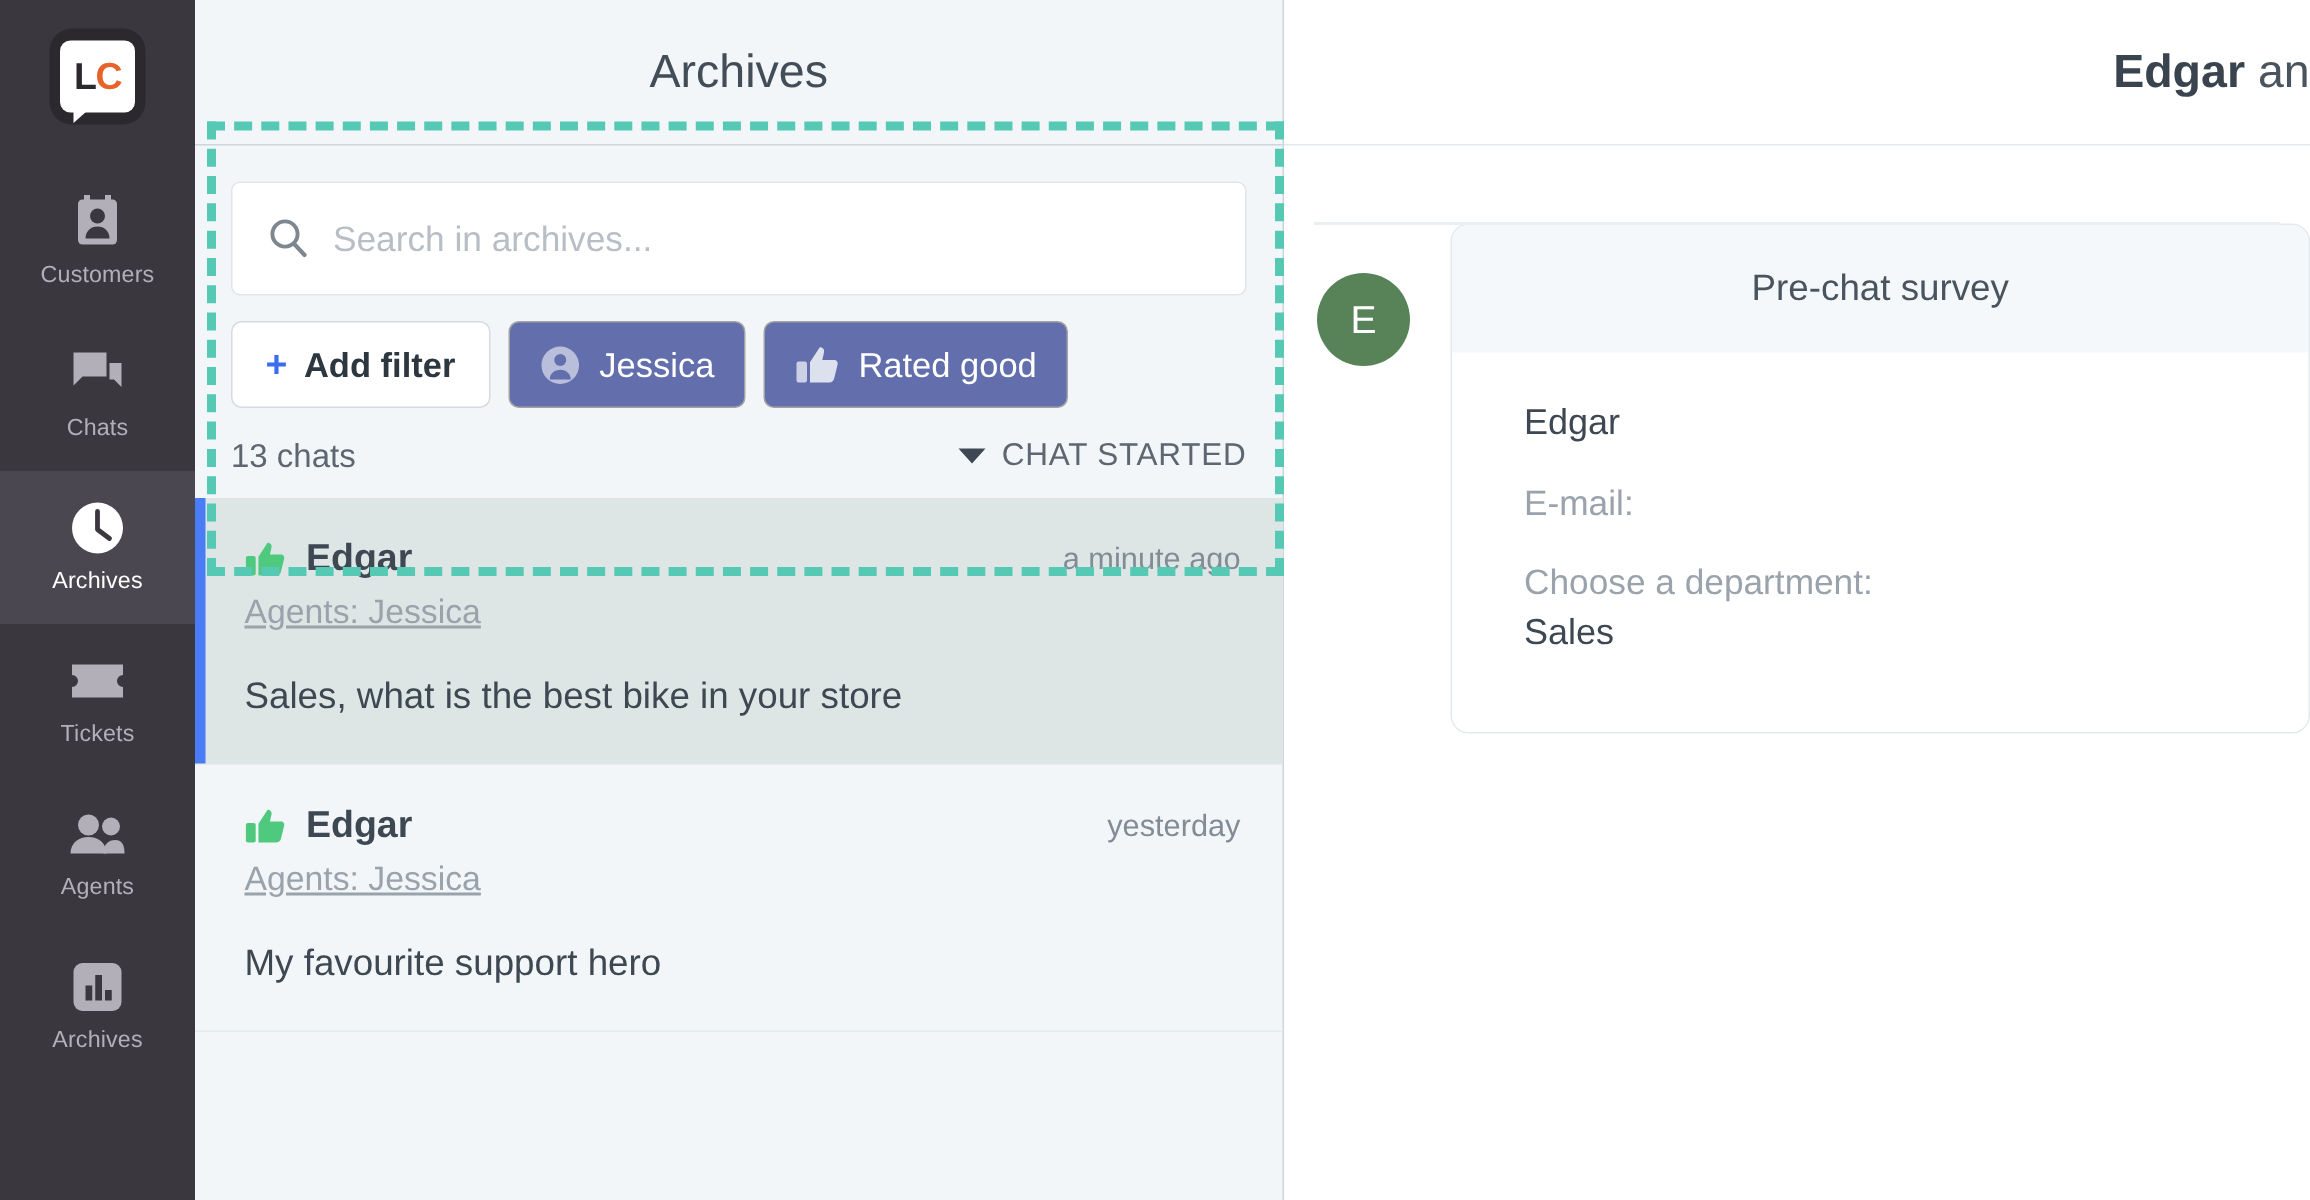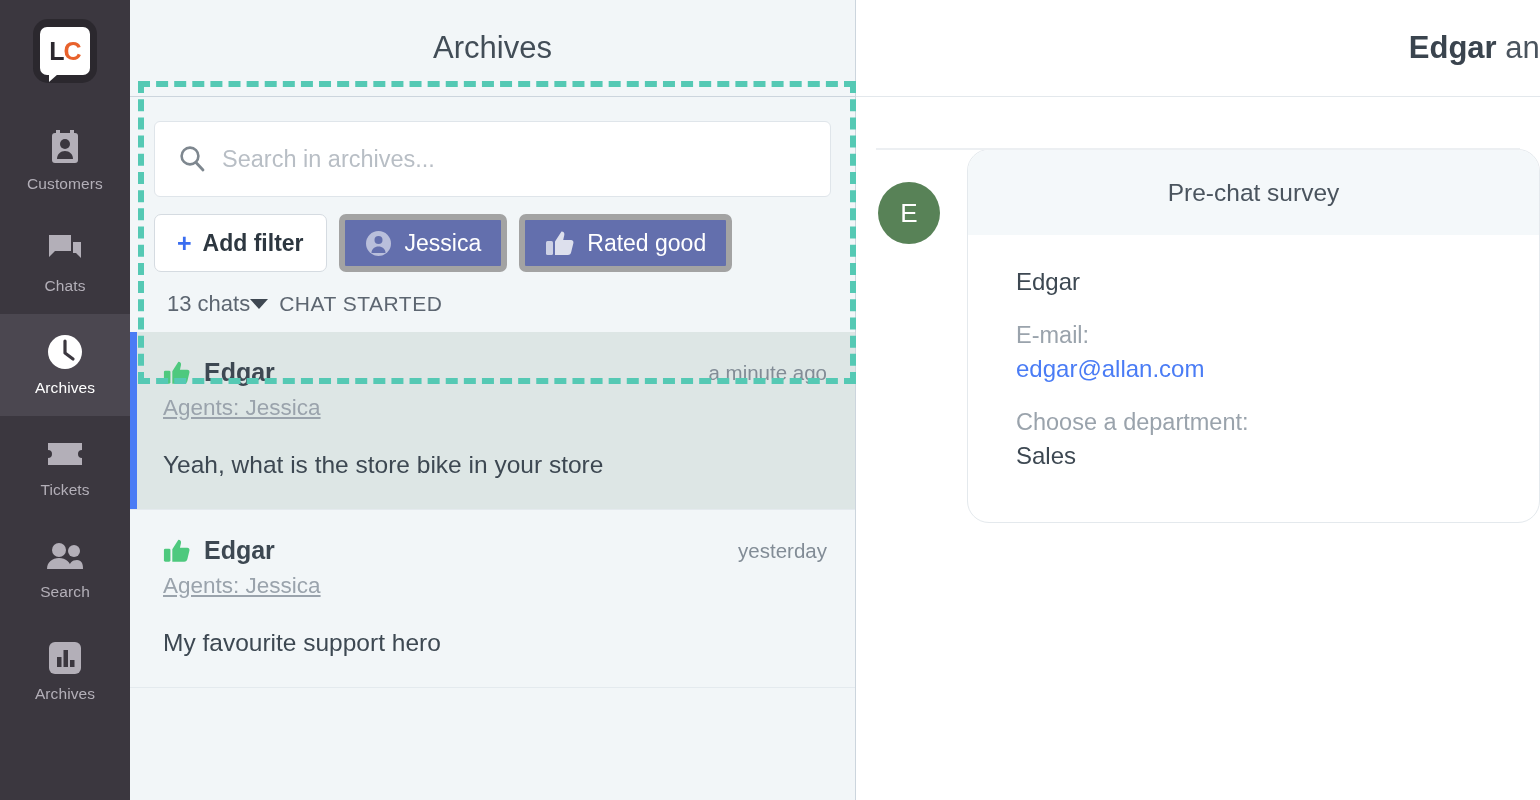--- a/index.html
+++ b/index.html
@@ -87,28 +87,28 @@
   .pill {
     height: 58px; border-radius: 7px; display: flex; align-items: center;
     padding: 0 20px; font-size: 23px; cursor: pointer; white-space: nowrap;
   }
   .pill.add {
     background: #ffffff; border: 1px solid #d5dbe1; color: #2d3740;
     font-weight: bold; padding: 0 22px;
   }
   .pill.add .plus { color: #3a6df0; font-weight: bold; margin-right: 11px; font-size: 25px; }
   .pill.sel {
-    background: #636fad; color: #ffffff; border: 6px solid #a3a3a3;
+    background: #636fad; color: #ffffff; border: 1px solid #a3a3a3;
     font-weight: 400;
   }
   .pill.sel .pill-ico { margin-right: 13px; display: flex; align-items: center; opacity: .85; }
 
   .list-meta {
-    display: flex; align-items: center; 
-    padding: 0 24px; height: 56px; flex: 0 0 56px; margin-top: 4px; margin-left: 13px;
+    display: flex; align-items: center; justify-content: space-between;
+    padding: 0 24px; height: 56px; flex: 0 0 56px; margin-top: 4px;
   }
   .chat-count { font-size: 22px; color: #5d6671; }
   .sort-ctl {
     display: flex; align-items: center; gap: 11px;
     font-size: 21px; color: #5d6671; letter-spacing: .5px; cursor: pointer;
   }
   .caret {
     width: 0; height: 0;
     border-left: 9px solid transparent; border-right: 9px solid transparent;
     border-top: 10px solid #3f4852;
@@ -157,21 +157,21 @@
   }
   .msg-row { display: flex; align-items: flex-start; padding: 52px 0 0 22px; }
   .avatar {
     width: 62px; height: 62px; border-radius: 50%;
     background: #588257; color: #ffffff;
     display: flex; align-items: center; justify-content: center;
     font-size: 26px; flex: 0 0 62px; margin-top: 33px;
   }
   .survey-card {
     margin-left: 27px; width: 700px;
-    border: 1px solid #e4e9ed; border-radius: 22px;
+    border: 1px solid #e4e9ed; border-radius: 12px;
     background: #ffffff; overflow: hidden;
   }
   .survey-head {
     background: #f4f8fa; height: 85px;
     display: flex; align-items: center; justify-content: center;
     font-size: 24.5px; color: #4a545e;
   }
   .survey-body { padding: 33px 48px 52px 48px; }
   .field { margin-bottom: 26px; }
   .field:last-child { margin-bottom: 0; }
@@ -240,21 +240,21 @@
 
     <div class="rail-item">
       <span class="rail-icon">
         <svg width="40" height="28" viewBox="0 0 40 28">
           <circle cx="14" cy="8" r="7" fill="#b3afb8"></circle>
           <circle cx="29" cy="9" r="6" fill="#b3afb8"></circle>
           <path d="M2 27c0-7 5.4-11 12-11s12 4 12 11H2z" fill="#b3afb8"></path>
           <path d="M24 27c0-6 3-9 8-9 4.5 0 6 3.6 6 9H24z" fill="#b3afb8"></path>
         </svg>
       </span>
-      <span class="rail-label">Search</span>
+      <span class="rail-label">Agents</span>
     </div>
 
     <div class="rail-item">
       <span class="rail-icon">
         <svg width="34" height="34" viewBox="0 0 34 34">
           <rect x="1" y="1" width="32" height="32" rx="6" fill="#b3afb8"></rect>
           <rect x="9" y="16" width="4.5" height="10" fill="#3b373f"></rect>
           <rect x="15.5" y="9" width="4.5" height="17" fill="#3b373f"></rect>
           <rect x="22" y="19" width="4.5" height="7" fill="#3b373f"></rect>
         </svg>
@@ -330,21 +330,21 @@
               <svg width="27" height="26" viewBox="0 0 29 27" style="display:block">
                 <rect x="1" y="11" width="7" height="14" rx="1.5" fill="#4ec97e"></rect>
                 <path d="M10 25V11.5L16.5 1.5c2.2 0 3.3 1.6 2.8 3.6L18.2 10H26c1.7 0 2.8 1.4 2.4 3l-2.2 9c-.3 1.7-1.6 3-3.4 3H10z" fill="#4ec97e"></path>
               </svg>
             </span>
             <span class="ci-name">Edgar</span>
           </span>
           <span class="ci-time">a minute ago</span>
         </div>
         <div class="ci-agents">Agents: Jessica</div>
-        <div class="ci-msg">Yeah, what is the store bike in your store</div>
+        <div class="ci-msg">Sales, what is the best bike in your store</div>
       </div>
 
       <div class="chat-item">
         <div class="ci-top">
           <span class="ci-left">
             <span>
               <svg width="27" height="26" viewBox="0 0 29 27" style="display:block">
                 <rect x="1" y="11" width="7" height="14" rx="1.5" fill="#4ec97e"></rect>
                 <path d="M10 25V11.5L16.5 1.5c2.2 0 3.3 1.6 2.8 3.6L18.2 10H26c1.7 0 2.8 1.4 2.4 3l-2.2 9c-.3 1.7-1.6 3-3.4 3H10z" fill="#4ec97e"></path>
               </svg>
@@ -377,21 +377,20 @@
       <div class="survey-card">
         <div class="survey-head">Pre-chat survey</div>
         <div class="survey-body">
 
           <div class="field">
             <div class="field-value">Edgar</div>
           </div>
 
           <div class="field">
             <div class="field-label">E-mail:</div>
-            <div class="field-value link">edgar@allan.com</div>
           </div>
 
           <div class="field">
             <div class="field-label">Choose a department:</div>
             <div class="field-value">Sales</div>
           </div>
 
         </div>
       </div>
     </div>

